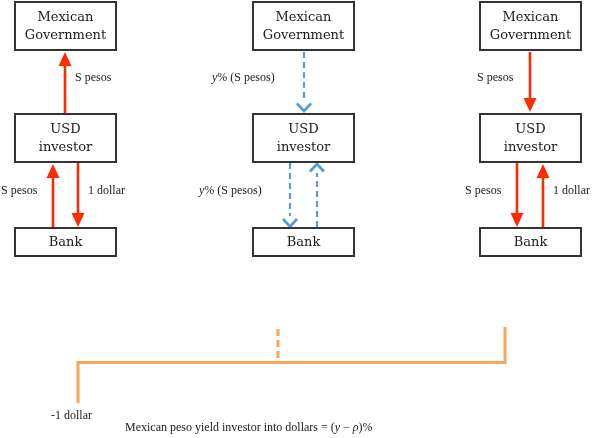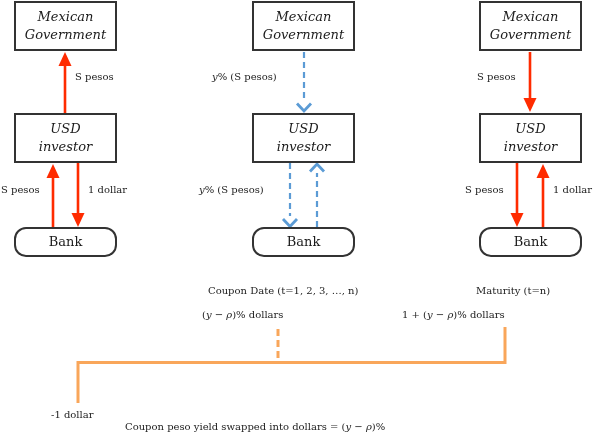--- a/index.html
+++ b/index.html
@@ -14,24 +14,24 @@
     position:relative;width:600px;height:438px;background:#ffffff;
     font-family:"DejaVu Serif","Liberation Serif",serif;color:var(--ink);
     overflow:hidden;
   }
   .layer{position:absolute;left:0;top:0;}
   .box{
     position:absolute;width:99px;border:2px solid var(--border);background:#ffffff;
     display:flex;align-items:center;justify-content:center;text-align:center;
     font-size:13px;line-height:18px;white-space:pre-line;z-index:2;
   }
-  .box.gov,.box.inv{height:46px;font-style:italic;}
-  .box.bank{height:26px;border-radius:12px;}
+  .box.gov,.box.inv{height:46px;}
+  .box.bank{height:26px;}
   .lbl{
-    position:absolute;font-size:10px;line-height:16px;white-space:nowrap;z-index:3;
+    position:absolute;font-size:12px;line-height:16px;white-space:nowrap;z-index:3;font-family:Liberation Serif, serif;
   }
   .lbl i{font-style:italic;}
   svg{display:block;}
   .s-red{stroke:var(--red);stroke-width:2.6;fill:none;}
   .f-red{fill:var(--red);stroke:none;}
   .s-blue{stroke:var(--blue);stroke-width:2.2;fill:none;stroke-dasharray:6 4;}
   .h-blue{stroke:var(--blue);stroke-width:2.8;fill:none;stroke-linejoin:miter;}
   .s-orange{stroke:var(--orange);stroke-width:3;fill:none;}
   .s-orange.dash{stroke-dasharray:7 4;}
 </style>
@@ -100,34 +100,30 @@
 Government</span></div>
   <div class="box inv" style="left:252px;top:113px"><span>USD
 investor</span></div>
   <div class="box bank" style="left:252px;top:227px"><span>Bank</span></div>
 
   <div class="lbl" style="left:212px;top:69px"><i>y</i><span>% (S pesos)</span></div>
 
   <div class="lbl" style="left:199px;top:182px"><i>y</i><span>% (S pesos)</span></div>
 
 
-  <div class="lbl" style="left:208px;top:283px">Coupon Date (t=1, 2, 3, …, n)</div>
 
-  <div class="lbl" style="left:202px;top:307px"><span>(</span><i>y</i><span> − </span><i>ρ</i><span>)% </span><span>dollars</span></div>
 
   <div class="box gov" style="left:479px;top:1px"><span>Mexican
 Government</span></div>
   <div class="box inv" style="left:479px;top:113px"><span>USD
 investor</span></div>
   <div class="box bank" style="left:479px;top:227px"><span>Bank</span></div>
 
   <div class="lbl" style="left:477px;top:69px">S pesos</div>
   <div class="lbl" style="left:465px;top:182px">S pesos</div>
   <div class="lbl" style="left:553px;top:182px">1 dollar</div>
-  <div class="lbl" style="left:476px;top:283px">Maturity  (t=n)</div>
 
-  <div class="lbl" style="left:402px;top:307px"><span>1 + </span><span>(</span><i>y</i><span> − </span><i>ρ</i><span>)% </span><span>dollars</span></div>
 
   <div class="lbl" style="left:51px;top:407px">-1 dollar</div>
 
-  <div class="lbl" style="left:125px;top:419px"><span>Coupon peso yield swapped into dollars = </span><span>(</span><i>y</i><span> − </span><i>ρ</i><span>)% </span></div>
+  <div class="lbl" style="left:125px;top:419px"><span>Mexican peso yield investor into dollars = </span><span>(</span><i>y</i><span> − </span><i>ρ</i><span>)% </span></div>
 
 </div>
 
 </body></html>

